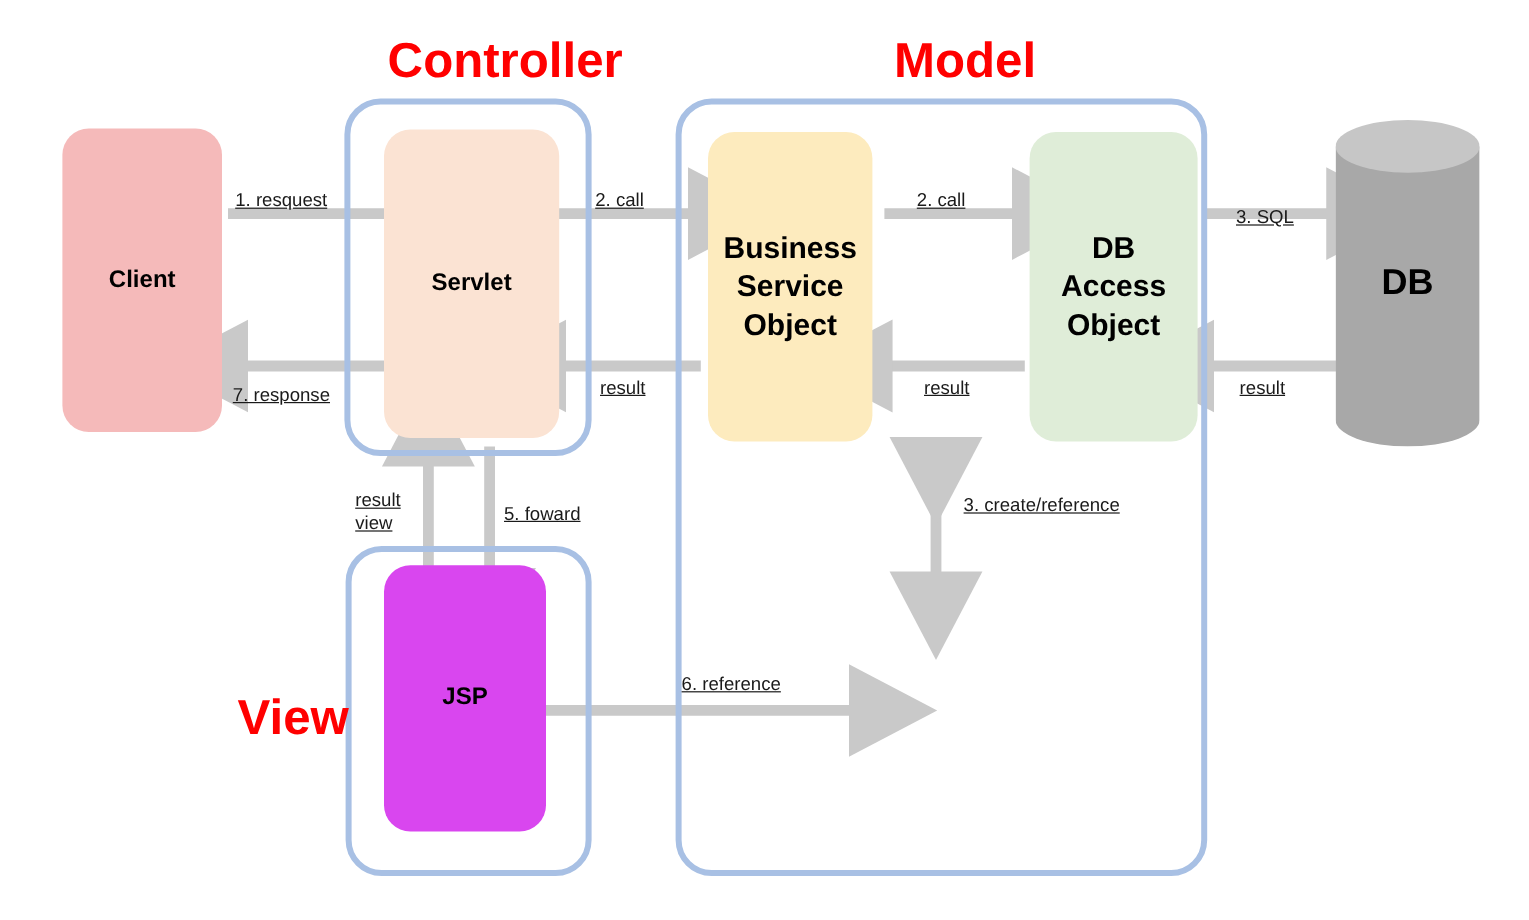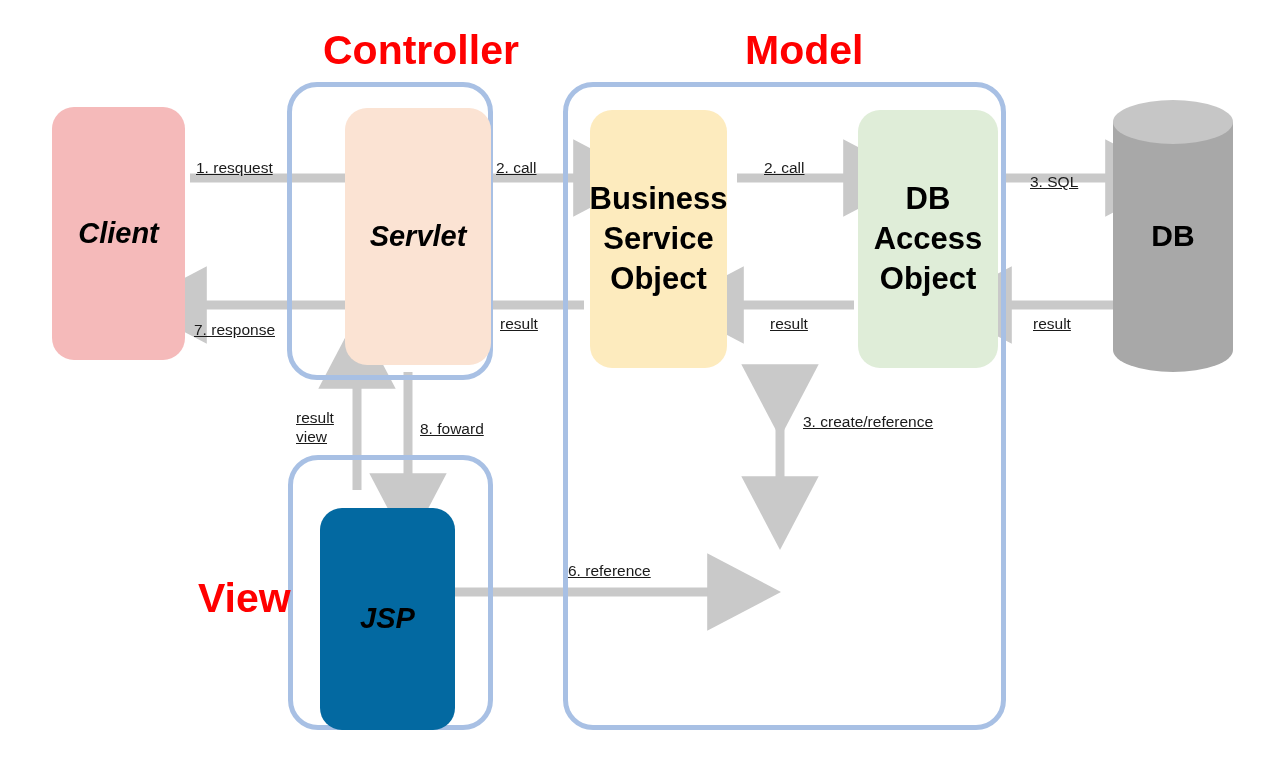--- a/index.html
+++ b/index.html
@@ -47,25 +47,25 @@
   .node {
     position: absolute;
     border-radius: 22px;
     box-sizing: border-box;
     display: flex;
     align-items: center;
     justify-content: center;
     text-align: center;
     color: #000000;
     font-weight: bold;
-    font-size: 31px;
+    font-size: 25px;
     line-height: 1.28;
     white-space: pre-line;
   }
-  .node.big { font-size: 29px; font-style: italic; }
+  .node.big { font-size: 20px; }
 
   
   .db-cyl {
     position: absolute;
   }
   .db-cyl .db-label {
     position: absolute;
     left: 0;
     top: 0;
     width: 100%;
@@ -136,39 +136,39 @@
   <div class="group-box" style="left:563px; top:82px; width:443px; height:648px;"></div>
 
   <div class="group-box" style="left:288px; top:455px; width:205px; height:275px;"></div>
 
   <div class="zone-title" style="left:323px; top:30px;">Controller</div>
   <div class="zone-title" style="left:745px; top:30px;">Model</div>
   <div class="zone-title" style="left:198px; top:578px;">View</div>
 
   <div class="node big" style="left:52px; top:107px; width:133px; height:253px; background:#F5BABA;">Client</div>
 
-  <div class="node big" style="left:320px; top:108px; width:146px; height:257px; background:#FBE3D3;margin-left:25px;">Servlet</div>
+  <div class="node big" style="left:320px; top:108px; width:146px; height:257px; background:#FBE3D3;">Servlet</div>
 
   <div class="node" style="left:590px; top:110px; width:137px; height:258px; background:#FDEBBE;">Business
 Service
 Object</div>
 
   <div class="node" style="left:858px; top:110px; width:140px; height:258px; background:#DFEDD8;">DB
 Access
 Object</div>
 
   <div class="db-cyl" style="left:1113px; top:100px; width:120px; height:272px;">
     <svg width="120" height="272" viewBox="0 0 120 272" xmlns="http://www.w3.org/2000/svg">
       <path d="M0,22 L0,250 A60,22 0 0,0 120,250 L120,22 Z" fill="#A8A8A8"></path>
       <ellipse cx="60" cy="22" rx="60" ry="22" fill="#C6C6C6"></ellipse>
     </svg>
     <div class="db-label">DB</div>
   </div>
 
-  <div class="node big" style="left:320px; top:508px; width:135px; height:222px; background:#0369a1;">JSP</div>
+  <div class="node big" style="left:320px; top:471px; width:135px; height:222px; background:#d946ef;">JSP</div>
 
 
   <div class="edge-label l" style="left:196px; top:158px;">1. resquest</div>
 
   <div class="edge-label l" style="left:194px; top:320px;text-align:center;">7. response</div>
 
   <div class="edge-label l" style="left:496px; top:158px;">2. call</div>
 
   <div class="edge-label l" style="left:500px; top:314px;">result</div>
 
@@ -176,19 +176,19 @@
 
   <div class="edge-label l" style="left:770px; top:314px;">result</div>
 
   <div class="edge-label l" style="left:1030px; top:172px;">3. SQL</div>
 
   <div class="edge-label l" style="left:1033px; top:314px;">result</div>
 
   <div class="edge-label l" style="left:296px; top:408px;">result
 view</div>
 
-  <div class="edge-label l" style="left:420px; top:419px;">8. foward</div>
+  <div class="edge-label l" style="left:420px; top:419px;">5. foward</div>
 
   <div class="edge-label l" style="left:803px; top:412px;">3. create/reference</div>
 
   <div class="edge-label l" style="left:568px; top:561px;">6. reference</div>
 
 </div>
 
 </body></html>

